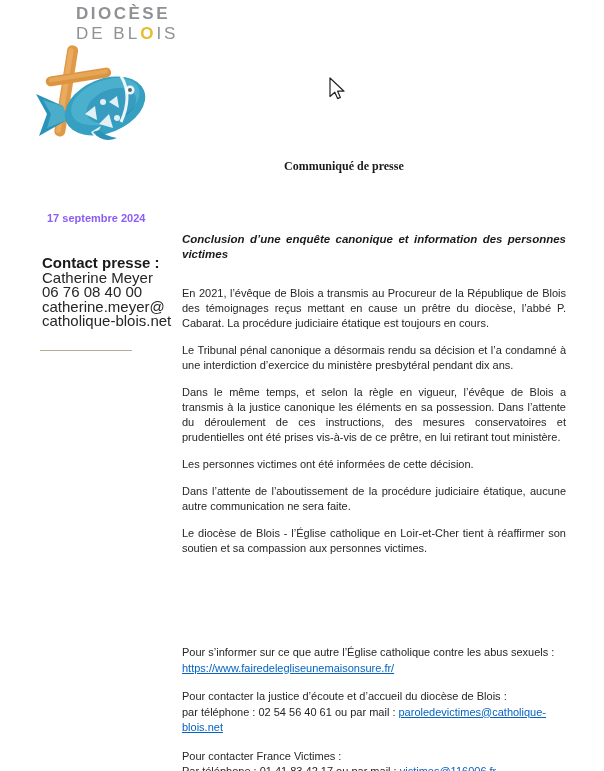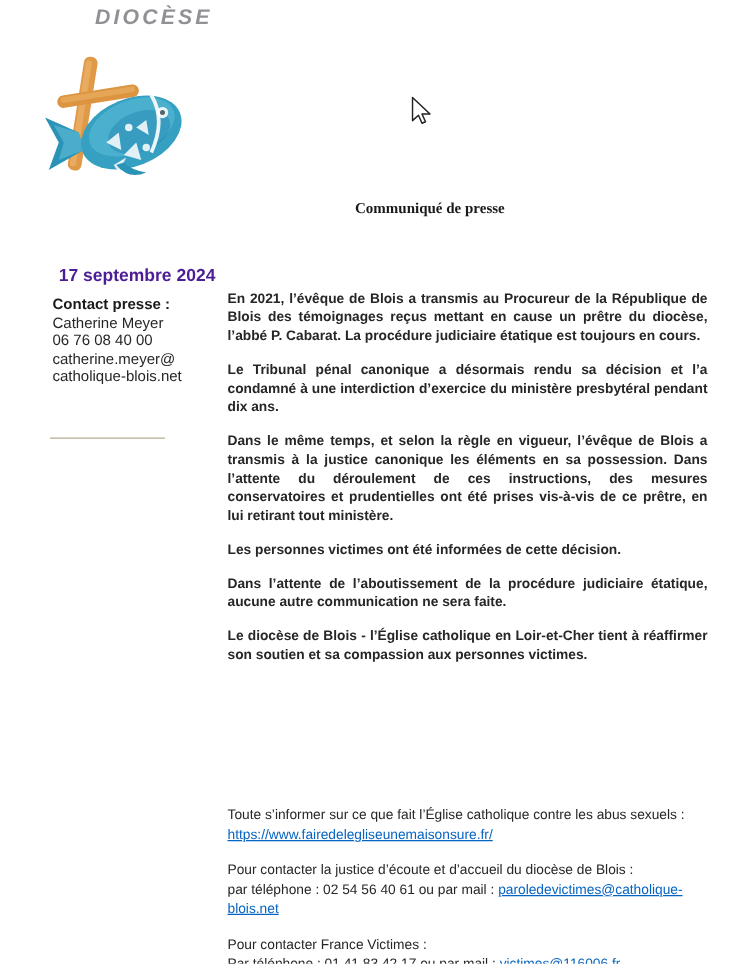--- a/index.html
+++ b/index.html
@@ -8,56 +8,57 @@
     background:#ffffff;
     font-family:"Liberation Sans",sans-serif;
     color:#262626;
     position:relative;
     overflow:hidden;
   }
   .page{position:absolute;inset:0;background:#fff;}
 
   
   .logo-text{position:absolute;left:76px;top:4px;color:#8f9194;line-height:1.12;}
-  .logo-line1{font-size:17px;font-weight:700;letter-spacing:2.5px;font-style:italic;}
+  .logo-line1{font-size:17px;font-weight:700;letter-spacing:2.5px;}
   .logo-line2{font-size:17px;font-weight:400;letter-spacing:3px;margin-top:1px;}
   .logo-o{color:#e4be2e;font-weight:600;}
   .logo-art{position:absolute;left:33px;top:44px;width:116px;height:100px;}
 
   
   .press-header{position:absolute;left:284px;top:158px;line-height:16px;font-family:Liberation Serif, serif;}
   .press-title{font-weight:700;font-size:12px;color:#1a1a1a;}
   .press-subtitle{font-size:11.5px;color:#262626;}
 
   
-  .sidebar-date{position:absolute;left:47px;top:212px;font-weight:700;font-size:14px;color:#4c1d95;}
-  .contact{position:absolute;left:42px;top:236px;font-size:12px;line-height:14.5px;color:#262626;}
+  .sidebar-date{position:absolute;left:47px;top:212px;font-weight:700;font-size:11px;color:#8b5cf6;}
+  .contact{position:absolute;left:42px;top:256px;font-size:15px;line-height:14.5px;color:#262626;}
   .contact-label{font-weight:700;color:#1a1a1a;}
   .divider{position:absolute;left:40px;top:350px;width:92px;height:0;border-top:1px solid #b5ae94;}
 
   
   .main{position:absolute;left:182px;top:232px;width:384px;font-size:11px;line-height:15px;text-align:justify;color:#262626;}
   .heading{font-weight:700;font-style:italic;font-size:11.5px;margin:0 0 24px 0;color:#1a1a1a;}
-  p.body-par{margin:0 0 12px 0;font-weight:bold;}
+  p.body-par{margin:0 0 12px 0;}
 
   
   .footer{position:absolute;left:182px;top:645px;width:390px;font-size:11px;line-height:15.5px;color:#262626;}
   .footer .group{margin-bottom:13px;}
   a.link{color:#0563c1;text-decoration:underline;cursor:pointer;}
 
   
   .cursor{position:absolute;left:329px;top:77px;width:16px;height:23px;}
 </style>
 </head>
 <body>
 
 <div class="page">
 
   <div class="logo-text">
     <div class="logo-line1">DIOCÈSE</div>
+    <div class="logo-line2"><span>DE BL</span><span class="logo-o">O</span><span>IS</span></div>
   </div>
 
   <svg class="logo-art" viewBox="0 0 116 100" xmlns="http://www.w3.org/2000/svg">
 
     <g transform="rotate(9 34 45)">
       <rect x="28" y="1" width="11" height="92" rx="5" fill="#e09a47"></rect>
       <rect x="29.5" y="4" width="5" height="86" rx="2.5" fill="#ecb269" opacity="0.7"></rect>
     </g>
 
     <g transform="rotate(-9 45 30)">
@@ -101,31 +102,32 @@
     <div class="contact-label">Contact presse :</div>
     <div>Catherine Meyer</div>
     <div>06 76 08 40 00</div>
     <div>catherine.meyer@</div>
     <div>catholique-blois.net</div>
   </div>
 
   <div class="divider"></div>
 
   <div class="main">
+    <p class="heading">Conclusion d’une enquête canonique et information des personnes victimes</p>
     <p class="body-par">En 2021, l’évêque de Blois a transmis au Procureur de la République de Blois des témoignages reçus mettant en cause un prêtre du diocèse, l’abbé P. Cabarat. La procédure judiciaire étatique est toujours en cours.</p>
     <p class="body-par">Le Tribunal pénal canonique a désormais rendu sa décision et l’a condamné à une interdiction d’exercice du ministère presbytéral pendant dix ans.</p>
     <p class="body-par">Dans le même temps, et selon la règle en vigueur, l’évêque de Blois a transmis à la justice canonique les éléments en sa possession. Dans l’attente du déroulement de ces instructions, des mesures conservatoires et prudentielles ont été prises vis-à-vis de ce prêtre, en lui retirant tout ministère.</p>
     <p class="body-par">Les personnes victimes ont été informées de cette décision.</p>
     <p class="body-par">Dans l’attente de l’aboutissement de la procédure judiciaire étatique, aucune autre communication ne sera faite.</p>
     <p class="body-par">Le diocèse de Blois - l’Église catholique en Loir-et-Cher tient à réaffirmer son soutien et sa compassion aux personnes victimes.</p>
   </div>
 
   <div class="footer">
     <div class="group">
-      <div>Toute s’informer sur ce que fait l’Église catholique contre les abus sexuels :</div>
+      <div>Pour s’informer sur ce que autre l’Église catholique contre les abus sexuels :</div>
       <div><a class="link">https://www.fairedelegliseunemaisonsure.fr/</a></div>
     </div>
     <div class="group">
       <div>Pour contacter la justice d’écoute et d’accueil du diocèse de Blois :</div>
       <div><span>par téléphone : 02 54 56 40 61 ou par mail : </span><a class="link">paroledevictimes@catholique-blois.net</a></div>
     </div>
     <div class="group">
       <div>Pour contacter France Victimes :</div>
       <div><span>Par téléphone : 01 41 83 42 17 ou par mail : </span><a class="link">victimes@116006.fr</a></div>
     </div>

